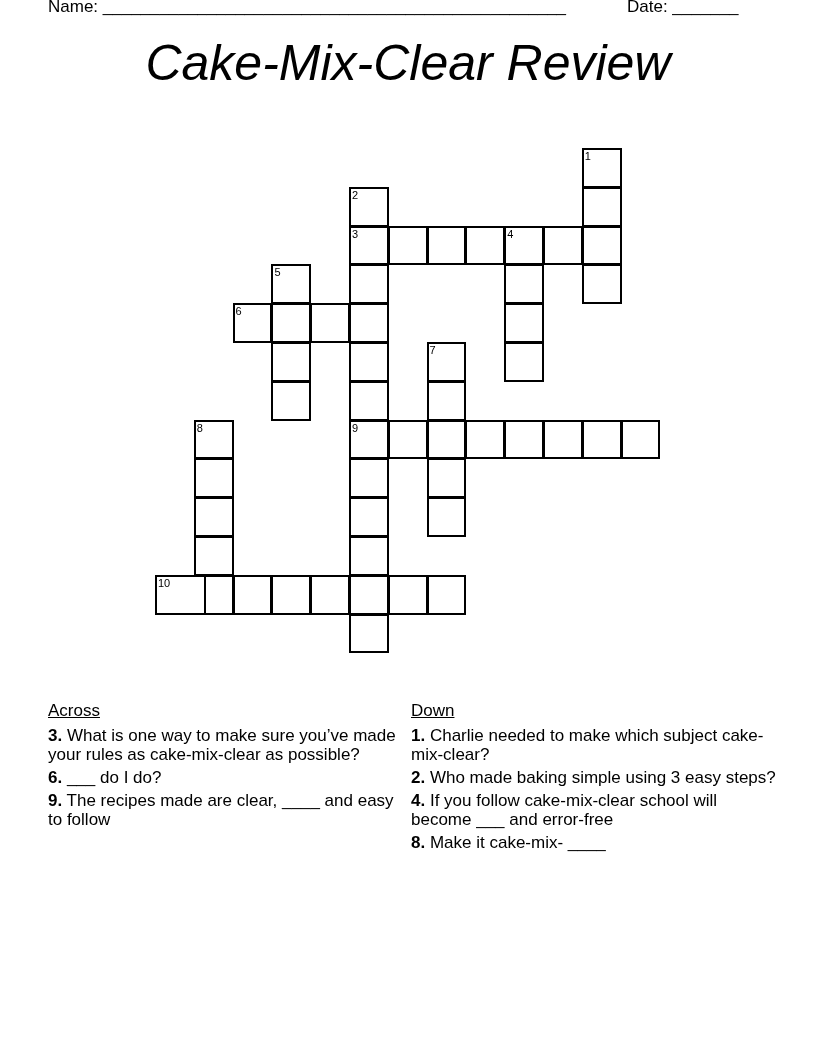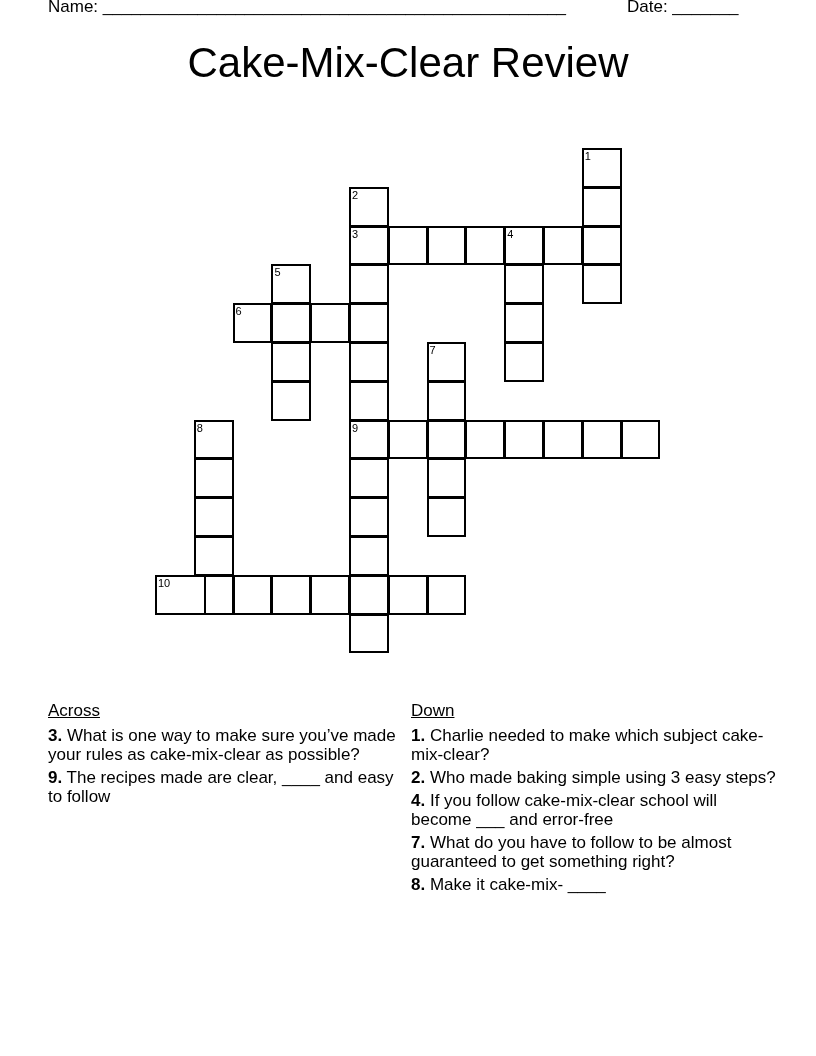--- a/index.html
+++ b/index.html
@@ -1,21 +1,21 @@
 <!DOCTYPE html>
 <html><head>
   <meta charset="utf-8">
   <style>
     html, body { margin: 0; padding: 0; background: #ffffff; }
     body { width: 816px; height: 1056px; position: relative; overflow: hidden;
            font-family: "Liberation Sans", sans-serif; color: #000; }
     .header-line { position: absolute; top: -3px; left: 48px; font-size: 17px; white-space: pre; }
     .date-line { position: absolute; top: -3px; left: 627px; font-size: 17px; white-space: pre; }
     .title { position: absolute; top: 33px; left: 0; width: 816px; text-align: center;
-             font-size: 42px; line-height: 60px; }
+             font-size: 50px; line-height: 60px; font-style: italic; }
     #grid { position: absolute; left: 156px; top: 149px; width: 520px; height: 510px; }
     .cell { position: absolute; width: 38.8px; height: 38.8px; box-sizing: border-box;
             border: 2px solid #000; background: #fff; margin-left: -1px; margin-top: -1px; }
     .cell .num { position: absolute; top: 0px; left: 1px; font-size: 11px; line-height: 12px; }
     .clues { position: absolute; top: 700px; font-size: 17px; line-height: 19px; }
     .clues.across { left: 48px; width: 360px; }
     .clues.down { left: 411px; width: 370px; }
     .clues h3 { margin: 0 0 4px 0; font-size: 17px; font-weight: normal; text-decoration: underline; line-height: 22px; }
     .clue { margin-bottom: 4px; }
     .clue b { font-weight: bold; }
@@ -98,23 +98,23 @@
     <div class="cell" style="left: 77.6px; top: 426.8px; width: 39.8px; height: 39.8px;"></div>
     <div class="cell" style="left: 116.4px; top: 426.8px; width: 39.8px; height: 39.8px;"></div>
     <div class="cell" style="left: 155.2px; top: 426.8px; width: 39.8px; height: 39.8px;"></div>
     <div class="cell" style="left: 232.8px; top: 426.8px; width: 39.8px; height: 39.8px;"></div>
     <div class="cell" style="left: 271.6px; top: 426.8px; width: 39.8px; height: 39.8px;"></div>
   </div>
 
 <div class="clues across">
   <h3>Across</h3>
   <div class="clue"><b>3.</b><span> What is one way to make sure you’ve made your rules as cake-mix-clear as possible?</span></div>
+  <div class="clue"><b>6.</b><span> ___ do I do?</span></div>
   <div class="clue"><b>9.</b><span> The recipes made are clear, ____ and easy to follow</span></div>
 </div>
 
 <div class="clues down">
   <h3>Down</h3>
   <div class="clue"><b>1.</b><span> Charlie needed to make which subject cake-mix-clear?</span></div>
   <div class="clue"><b>2.</b><span> Who made baking simple using 3 easy steps?</span></div>
   <div class="clue"><b>4.</b><span> If you follow cake-mix-clear school will become ___ and error-free</span></div>
-  <div class="clue"><b>7.</b><span> What do you have to follow to be almost guaranteed to get something right?</span></div>
   <div class="clue"><b>8.</b><span> Make it cake-mix- ____</span></div>
 </div>
 
 </body></html>

